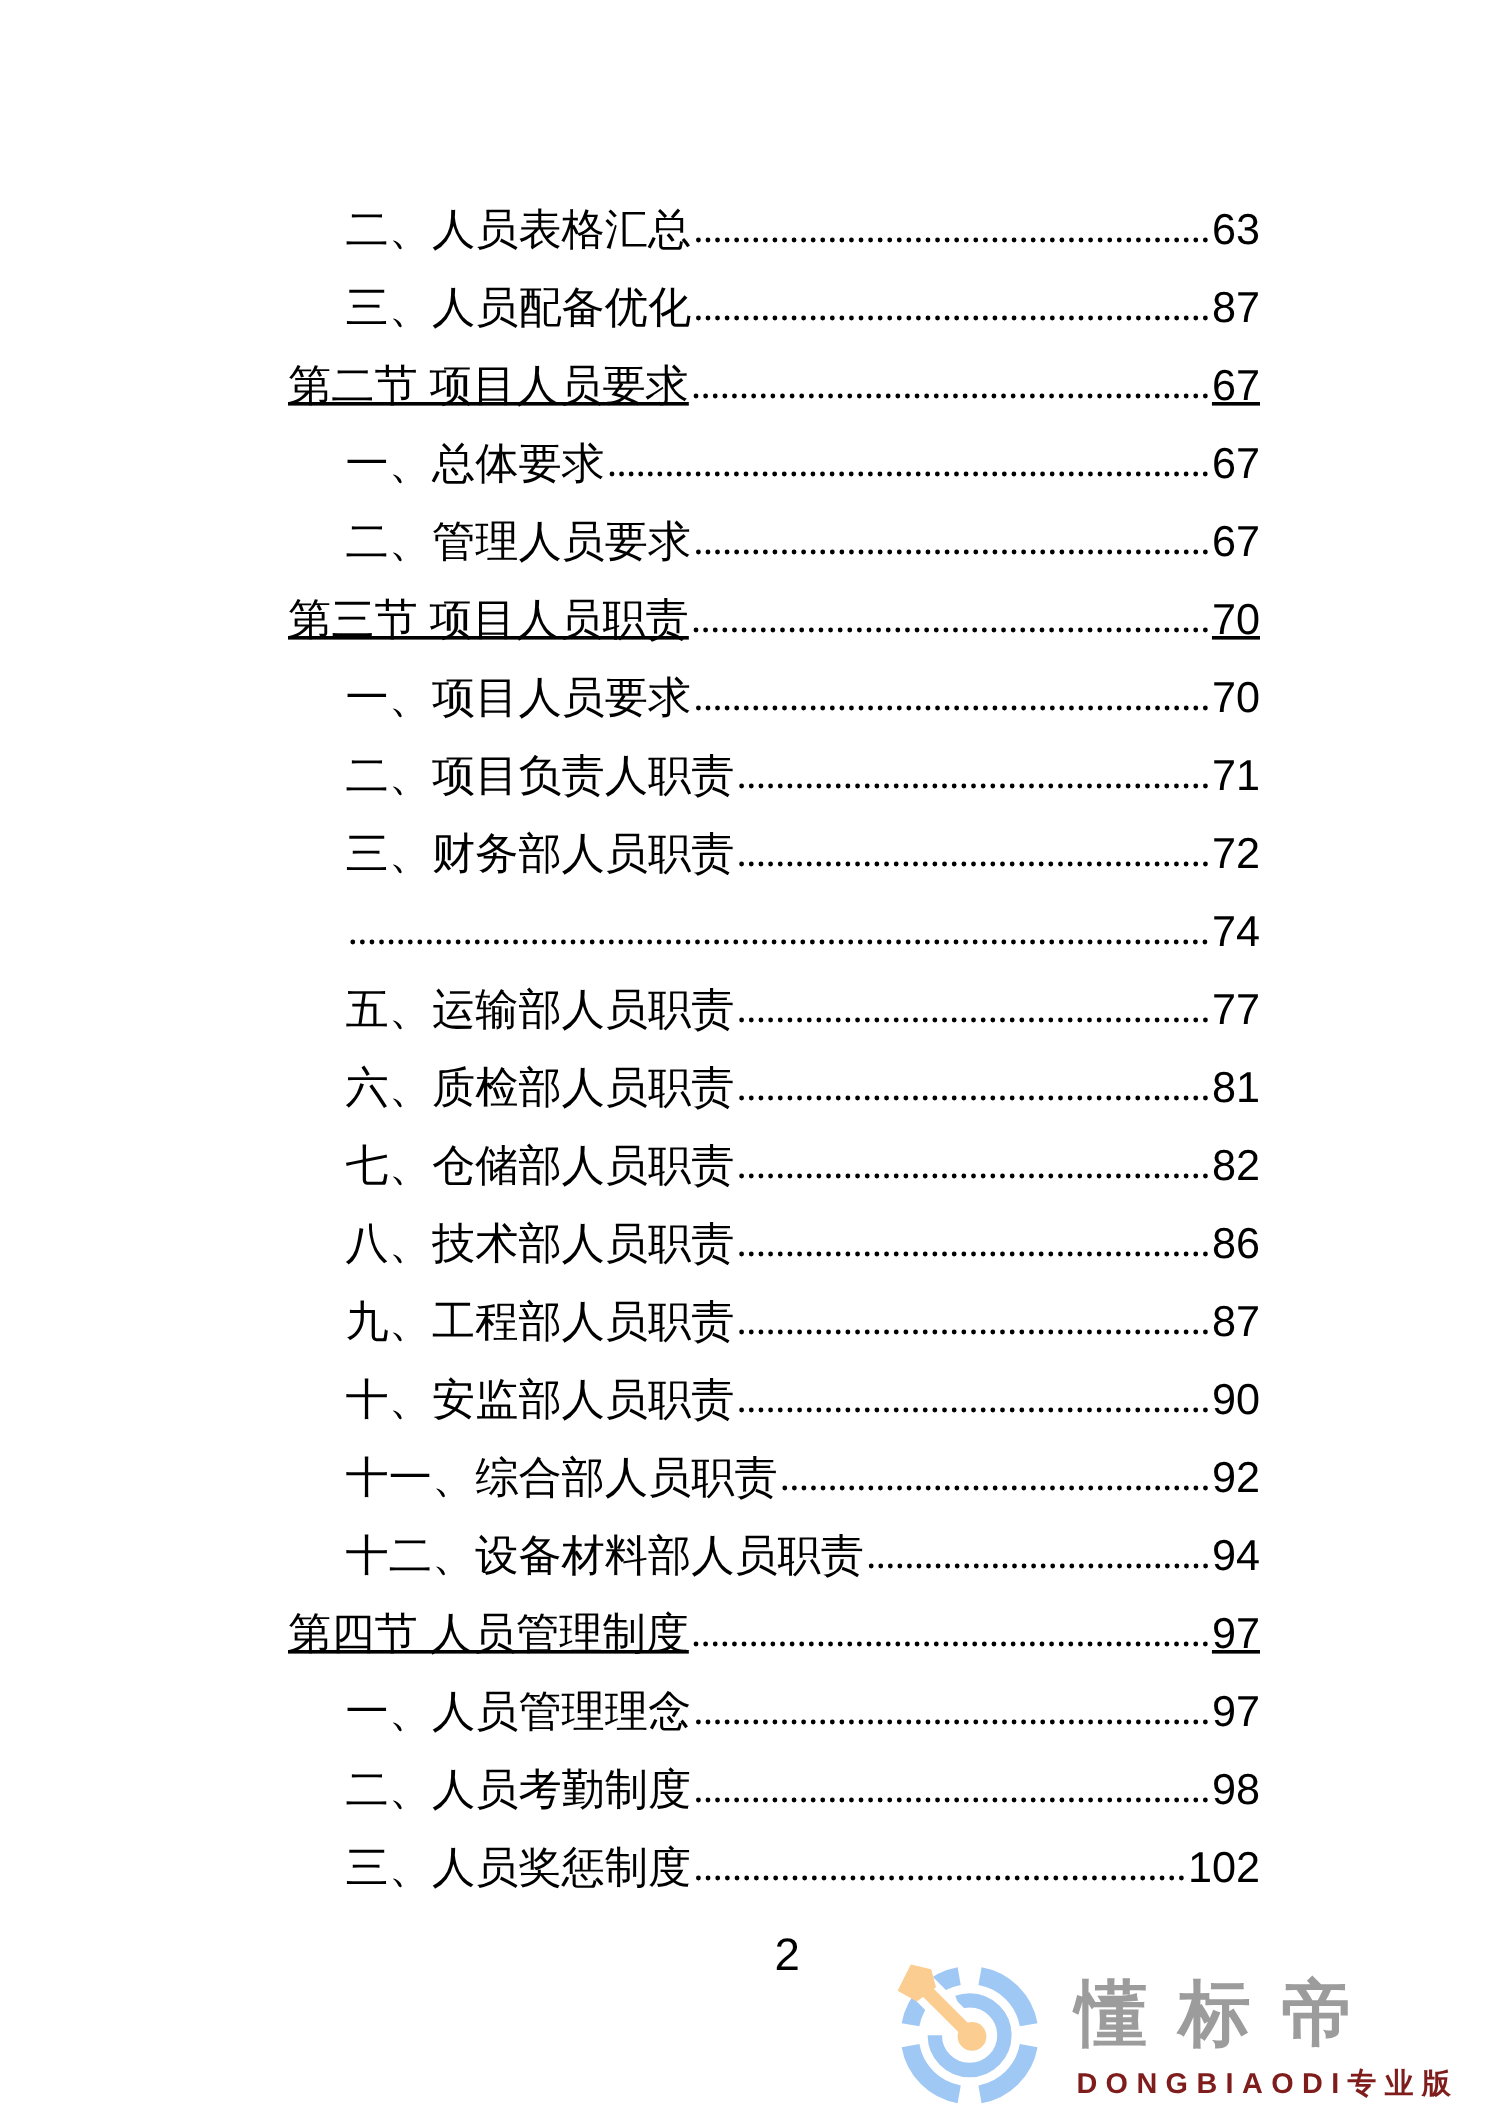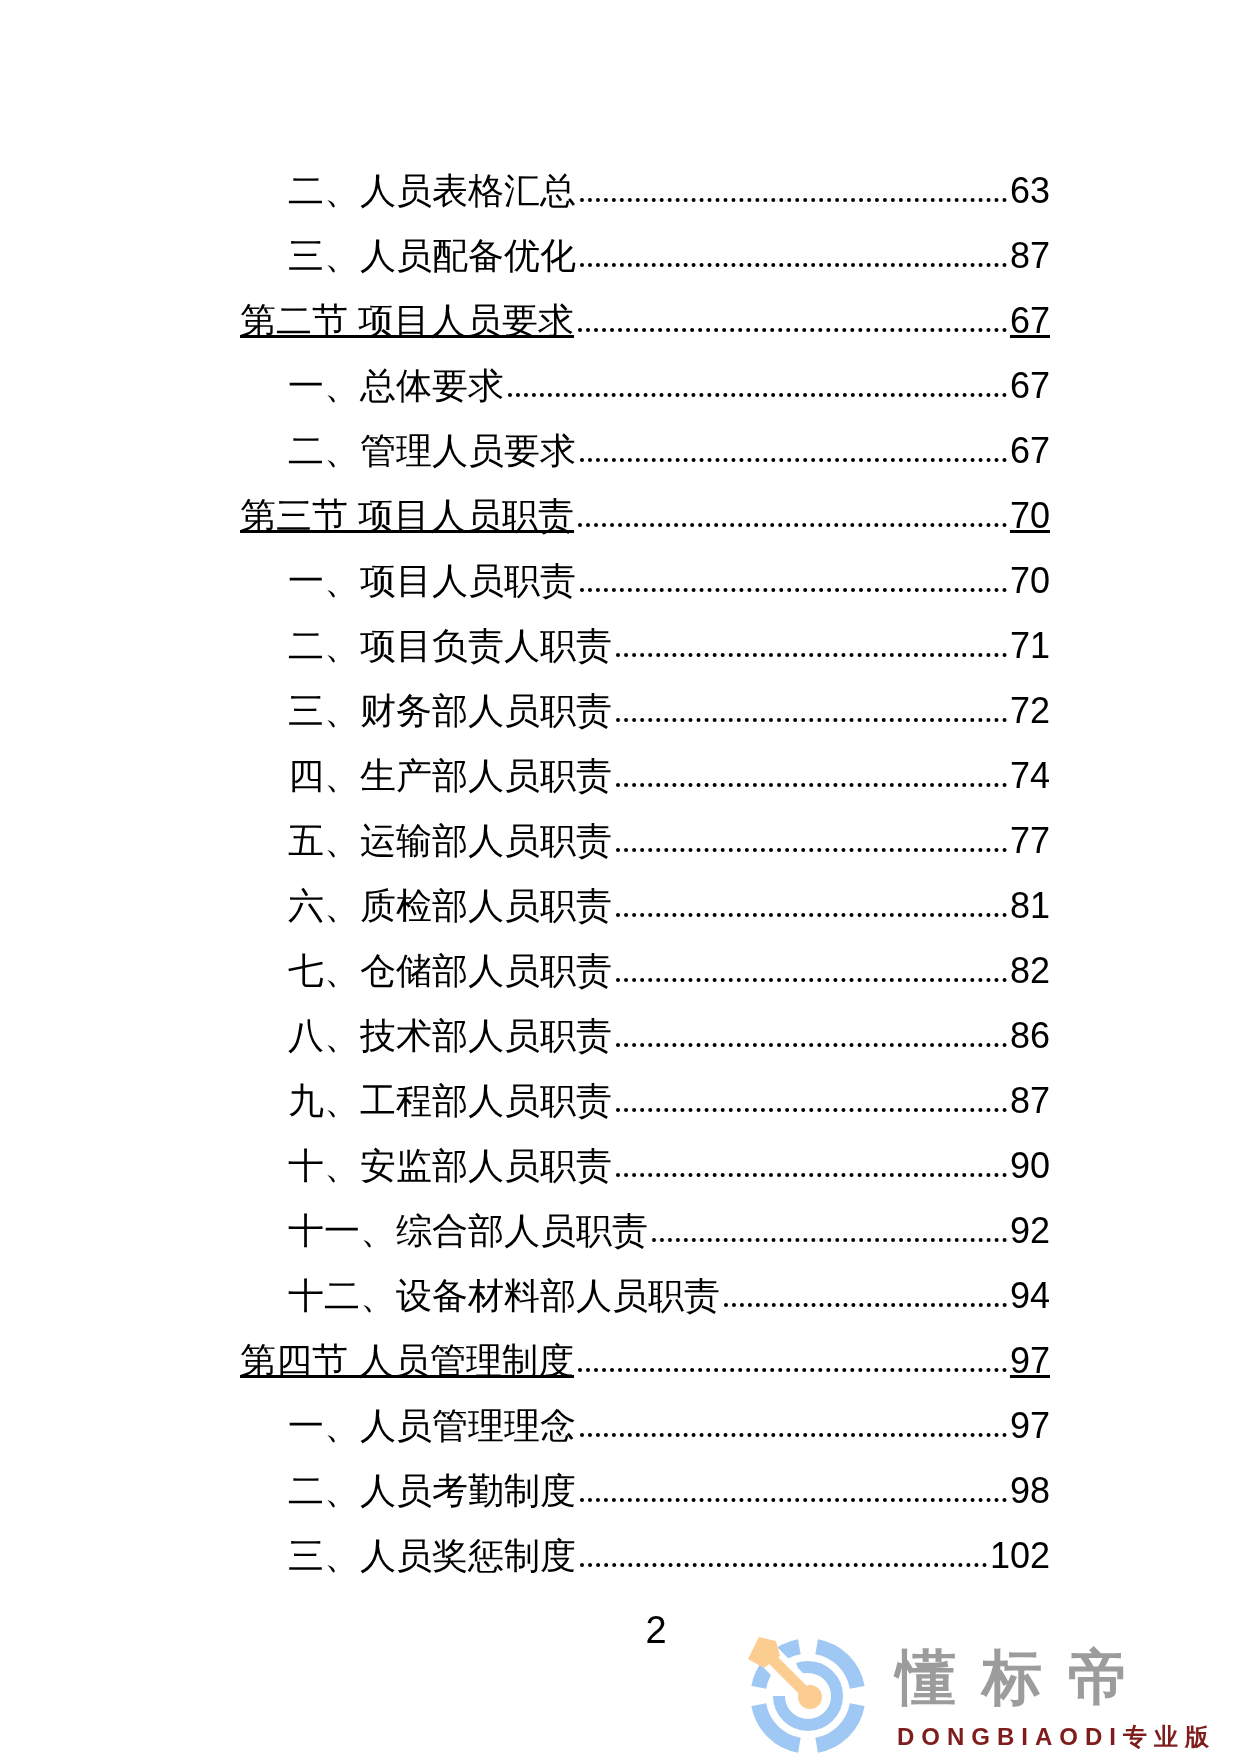--- a/index.html
+++ b/index.html
@@ -126,36 +126,35 @@
       <span class="toc-label">二、管理人员要求</span>
       <span class="toc-dots"></span>
       <span class="toc-page">67</span>
     </div>
     <div class="toc-row lvl-section">
       <span class="toc-label">第三节 项目人员职责</span>
       <span class="toc-dots"></span>
       <span class="toc-page">70</span>
     </div>
     <div class="toc-row lvl-sub">
-      <span class="toc-label">一、项目人员职责</span>
+      <span class="toc-label">一、项目人员要求</span>
       <span class="toc-dots"></span>
       <span class="toc-page">70</span>
     </div>
     <div class="toc-row lvl-sub">
       <span class="toc-label">二、项目负责人职责</span>
       <span class="toc-dots"></span>
       <span class="toc-page">71</span>
     </div>
     <div class="toc-row lvl-sub">
       <span class="toc-label">三、财务部人员职责</span>
       <span class="toc-dots"></span>
       <span class="toc-page">72</span>
     </div>
     <div class="toc-row lvl-sub">
-      <span class="toc-label">四、生产部人员职责</span>
       <span class="toc-dots"></span>
       <span class="toc-page">74</span>
     </div>
     <div class="toc-row lvl-sub">
       <span class="toc-label">五、运输部人员职责</span>
       <span class="toc-dots"></span>
       <span class="toc-page">77</span>
     </div>
     <div class="toc-row lvl-sub">
       <span class="toc-label">六、质检部人员职责</span>

